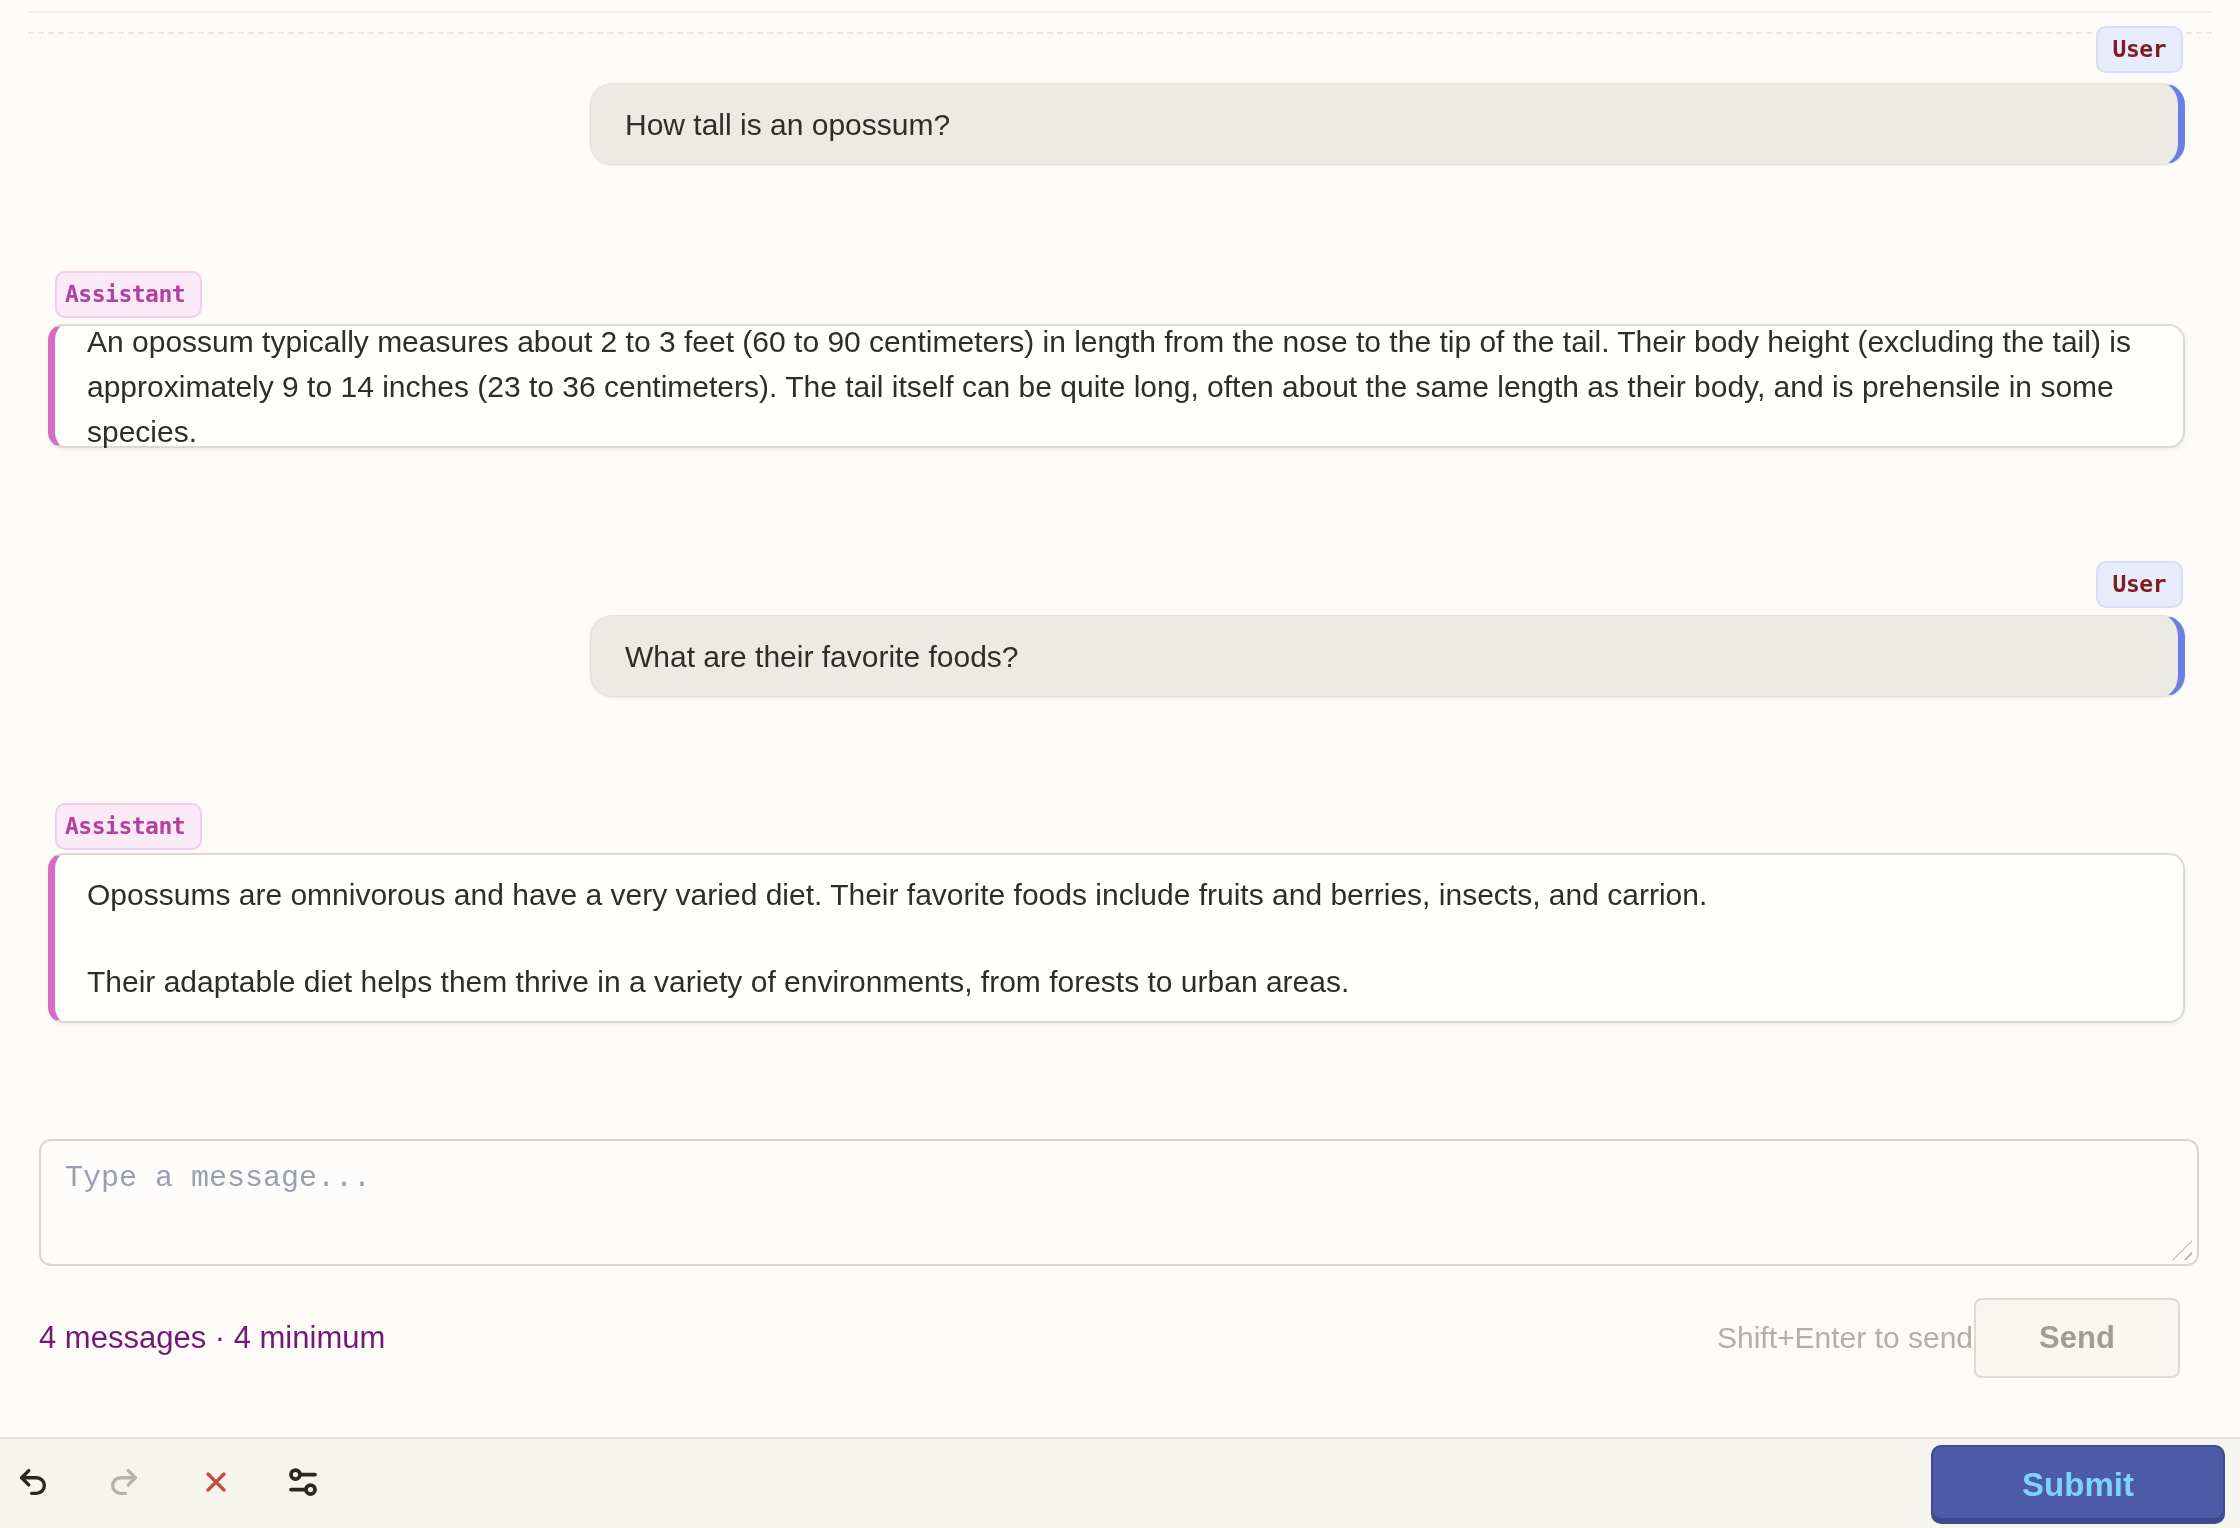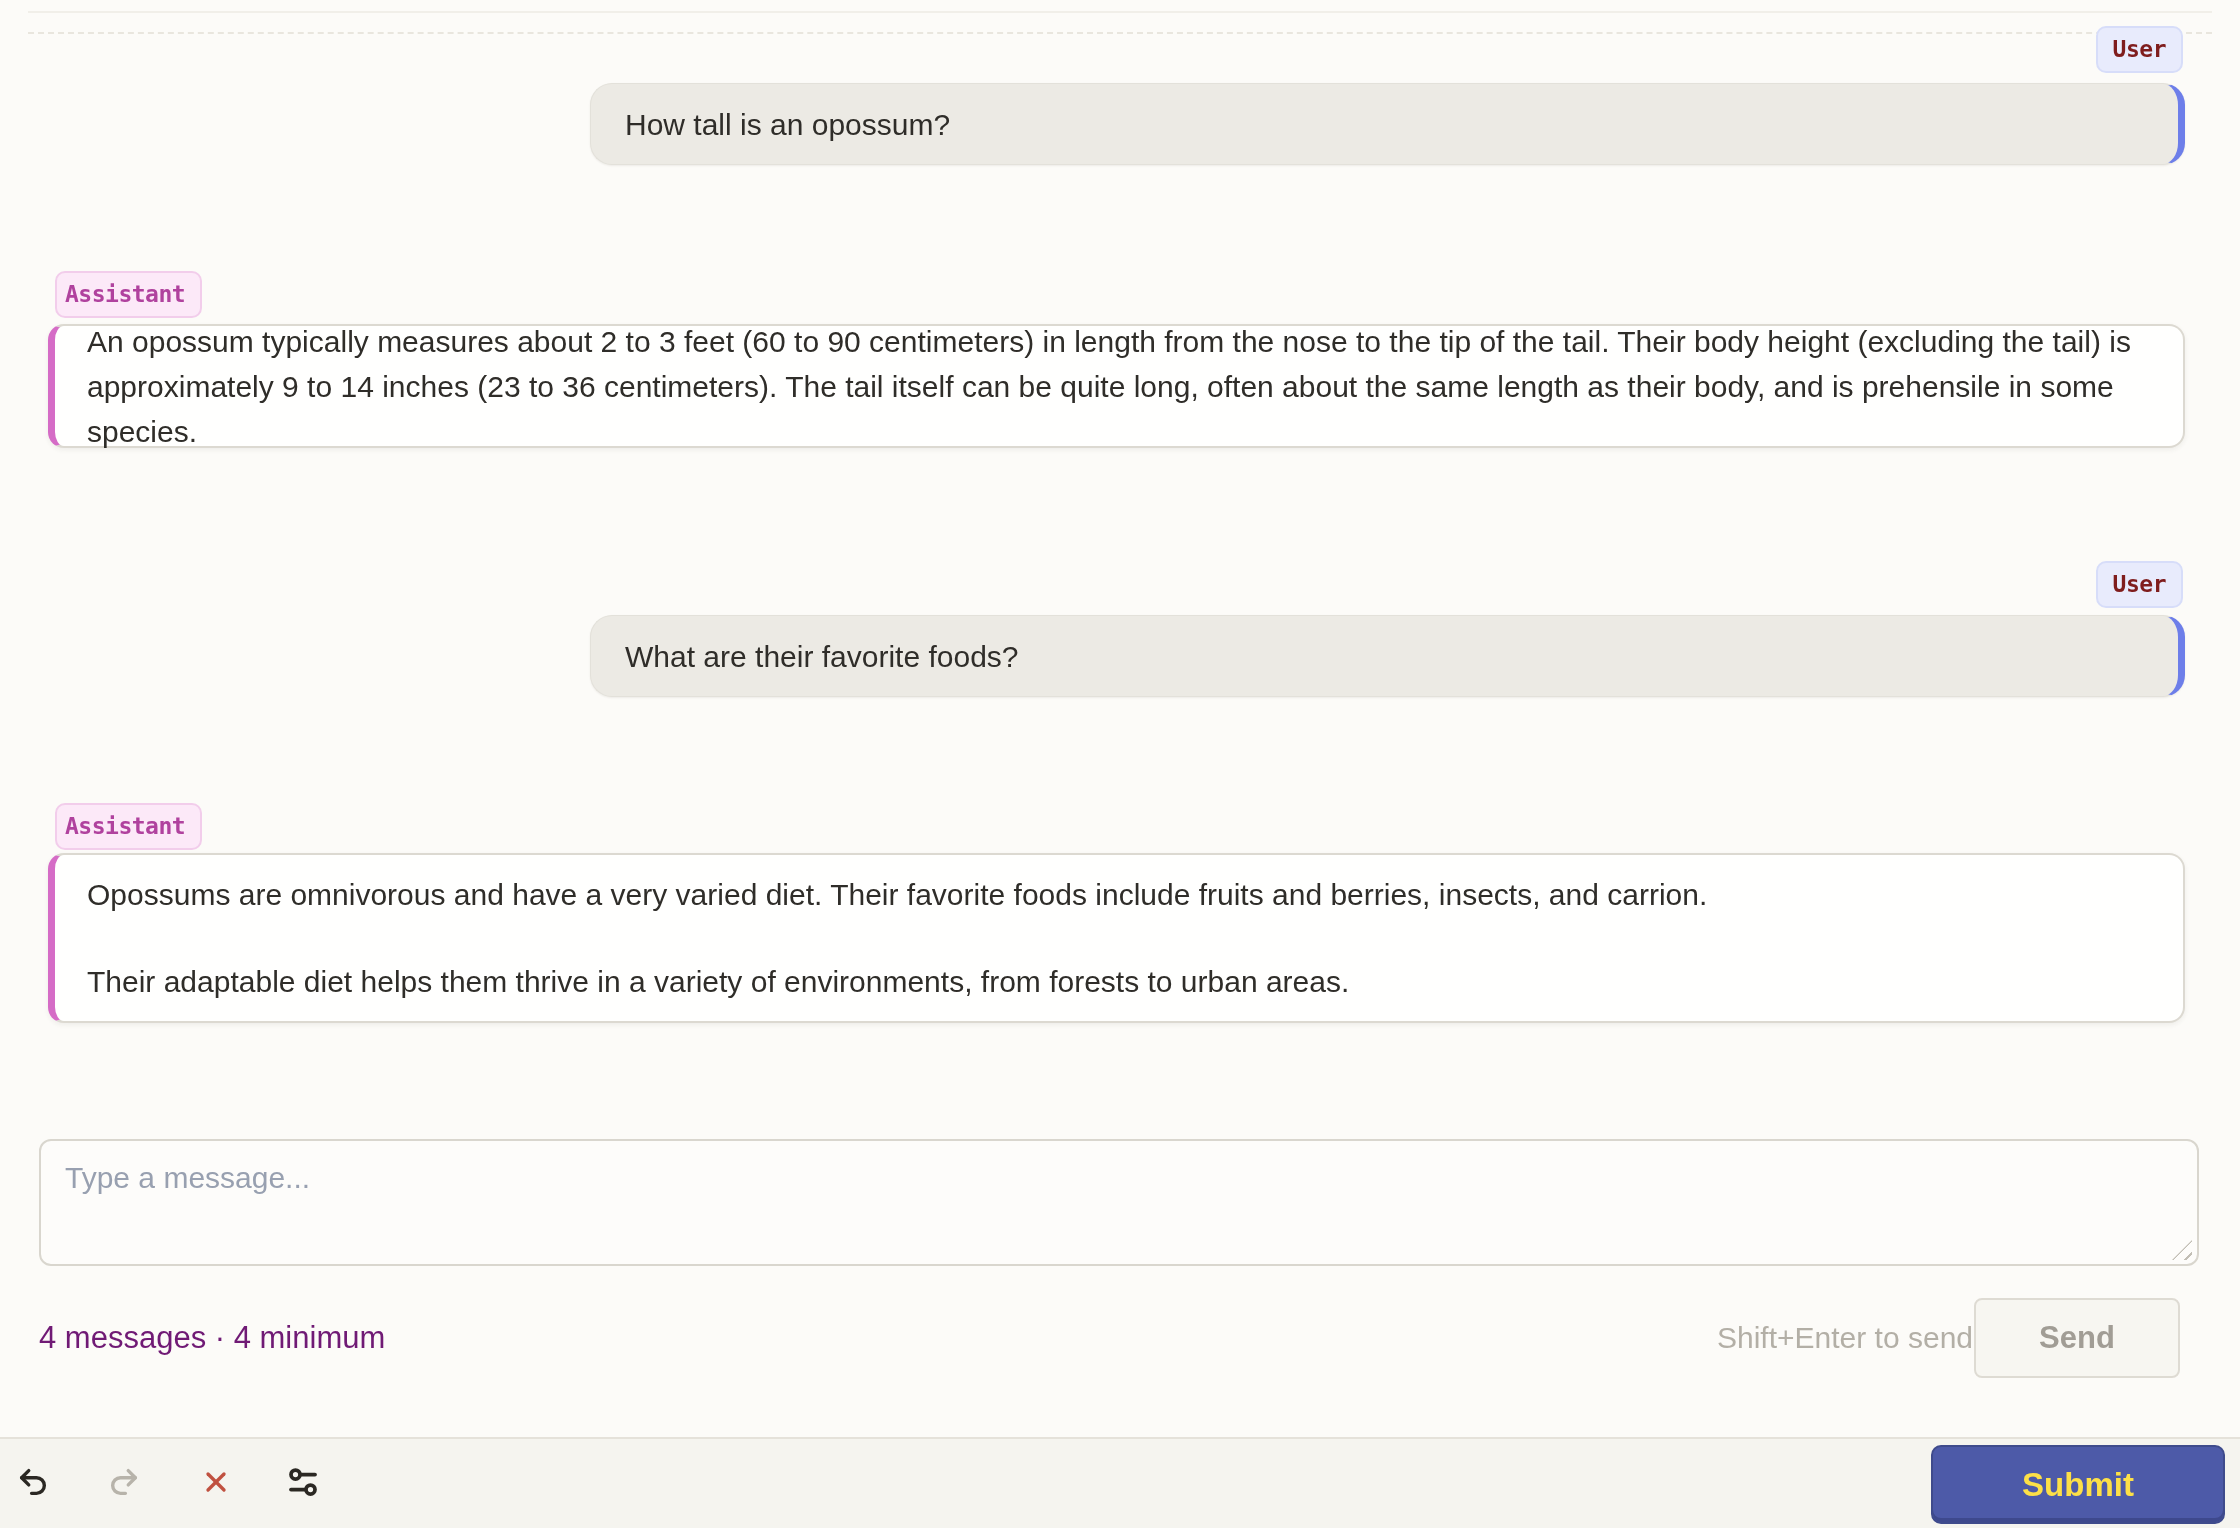--- a/index.html
+++ b/index.html
@@ -48,21 +48,21 @@
     border-radius:16px;
     padding:0 32px;
     box-shadow:0 2px 5px rgba(60,55,40,.07);
   }
 
   .composer-input{
     position:absolute;left:39px;top:1139px;width:2160px;height:127px;
     box-sizing:border-box;
     background:#fdfcfa;
     border:2px solid #d9d6ce;border-radius:12px;
-    font-family:Liberation Sans, sans-serif;
+    font-family:Liberation Mono, monospace;
     font-size:30px;color:#2f2d29;
     padding:20px 24px;resize:none;outline:none;
   }
   .composer-input::placeholder{color:#98a0b0;opacity:1;}
   .resize-grip{
     position:absolute;left:2172px;top:1240px;width:20px;height:20px;
     clip-path:polygon(100% 0,100% 100%,0 100%);
     background:repeating-linear-gradient(315deg,transparent 0 4px,#c2beb5 4px 6px,transparent 6px 9px);
   }
 
@@ -86,21 +86,21 @@
     position:absolute;top:14px;width:58px;height:58px;
     display:flex;align-items:center;justify-content:center;
     background:transparent;border:none;cursor:pointer;padding:0;
   }
   .icon-btn svg{display:block;}
   .submit-button{
     position:absolute;right:15px;top:6px;width:294px;height:79px;
     box-sizing:border-box;
     background:#4d5aa8;border:2px solid #3f4b8c;border-radius:10px;
     box-shadow:inset 0 -4px 0 rgba(20,25,60,.25);
-    color:#fde047;font-family:"Liberation Sans", sans-serif;
+    color:#7dd3fc;font-family:"Liberation Sans", sans-serif;
     font-size:33px;font-weight:bold;
     display:flex;align-items:center;justify-content:center;cursor:pointer;
   }
 </style>
 </head>
 <body>
 
 <div class="decor-line l1"></div>
 <div class="decor-line l2"></div>
 

